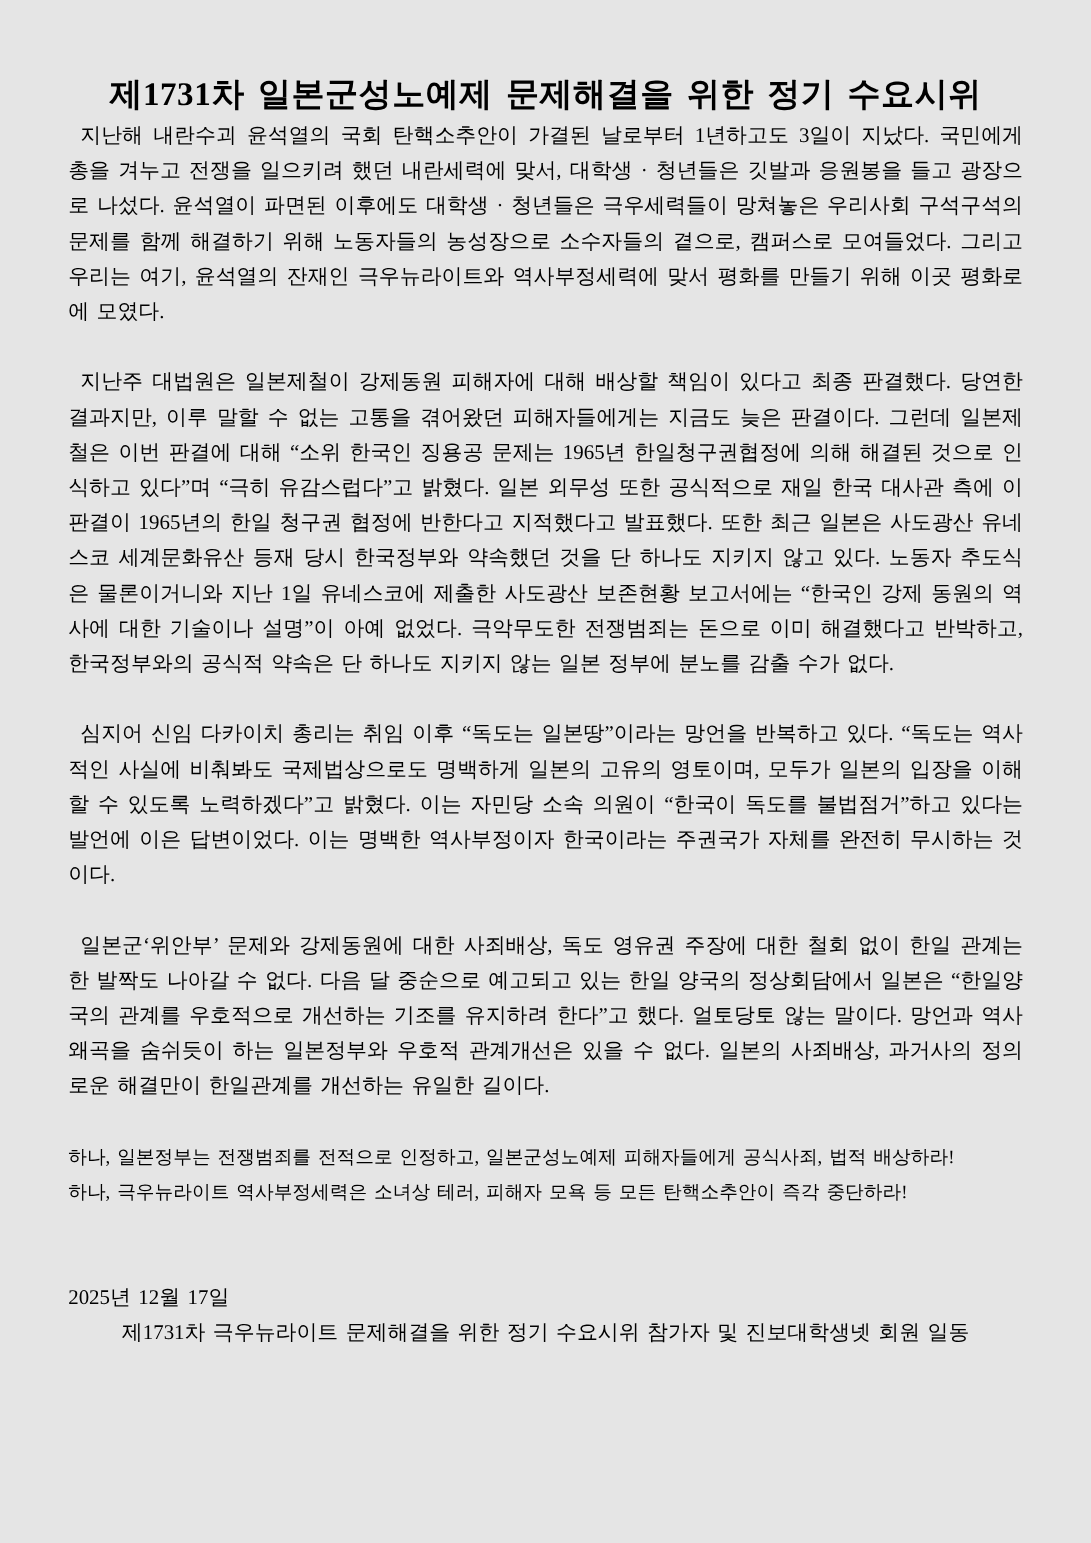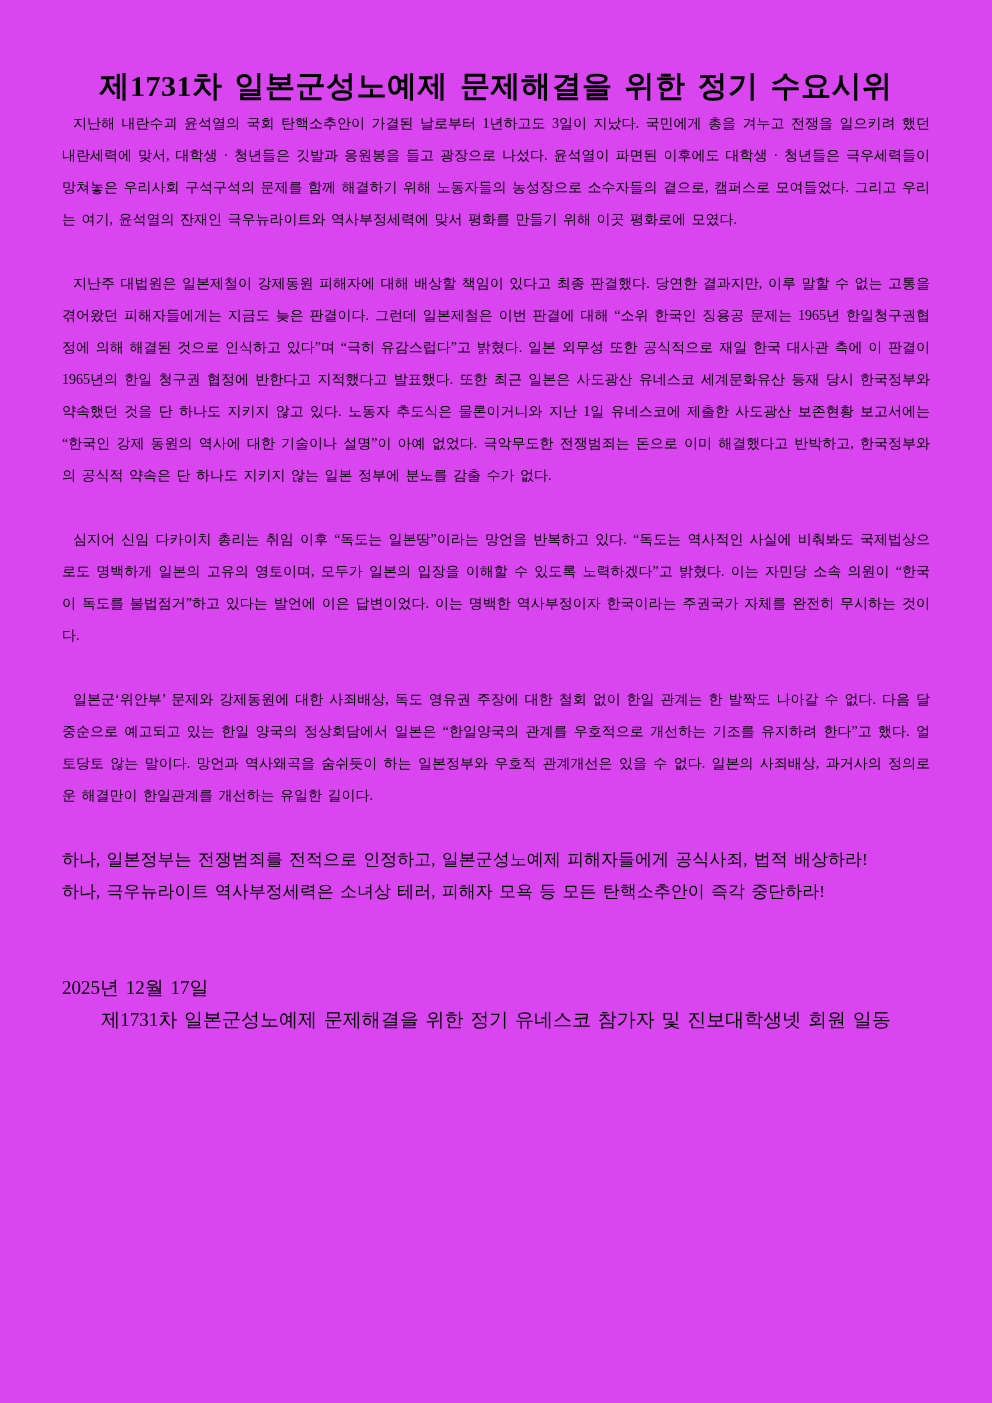--- a/index.html
+++ b/index.html
@@ -12,21 +12,21 @@
     height: 1403px;
     overflow: hidden;
     font-family: "Liberation Serif", "DejaVu Serif", serif;
     color: #000000;
   }
   .page {
     box-sizing: border-box;
     width: 992px;
     height: 1403px;
     padding: 64px 62px 0 62px;
-    background: #d946ef;
+    background: #e5e5e5;
   }
   .doc-title {
     margin: 0;
     font-size: 30px;
     font-weight: bold;
     line-height: 44px;
     text-align: center;
     letter-spacing: 0.5px;
     word-spacing: 4px;
     white-space: nowrap;
@@ -34,21 +34,21 @@
   .doc-subtitle {
     margin: 0 0 42px 0;
     font-size: 30px;
     font-weight: bold;
     line-height: 48px;
     text-align: center;
     letter-spacing: 2px;
   }
   .para {
     margin: 0 0 32px 0;
-    font-size: 14px;
+    font-size: 19px;
     line-height: 32px;
     text-align: justify;
     text-align-last: left;
     text-indent: 11px;
     word-spacing: 2px;
     word-break: normal;
   }
   .demand {
     margin: 0;
     font-size: 17px;
@@ -89,15 +89,15 @@
 
   <p class="para">일본군‘위안부’ 문제와 강제동원에 대한 사죄배상, 독도 영유권 주장에 대한 철회 없이 한일 관계는 한 발짝도 나아갈 수 없다. 다음 달 중순으로 예고되고 있는 한일 양국의 정상회담에서 일본은 “한일양국의 관계를 우호적으로 개선하는 기조를 유지하려 한다”고 했다. 얼토당토 않는 말이다. 망언과 역사왜곡을 숨쉬듯이 하는 일본정부와 우호적 관계개선은 있을 수 없다. 일본의 사죄배상, 과거사의 정의로운 해결만이 한일관계를 개선하는 유일한 길이다.</p>
 
   <p class="demand">하나, 일본정부는 전쟁범죄를 전적으로 인정하고, 일본군성노예제 피해자들에게 공식사죄, 법적 배상하라!</p>
 
   <p class="demand">하나, 극우뉴라이트 역사부정세력은 소녀상 테러, 피해자 모욕 등 모든 탄핵소추안이 즉각 중단하라!</p>
 
 
   <p class="doc-date">2025년 12월 17일</p>
 
-  <p class="doc-signature">제1731차 일본군성노예제 문제해결을 위한 정기 유네스코 참가자 및 진보대학생넷 회원 일동</p>
+  <p class="doc-signature">제1731차 극우뉴라이트 문제해결을 위한 정기 수요시위 참가자 및 진보대학생넷 회원 일동</p>
 
 </div>
 
 </body></html>

